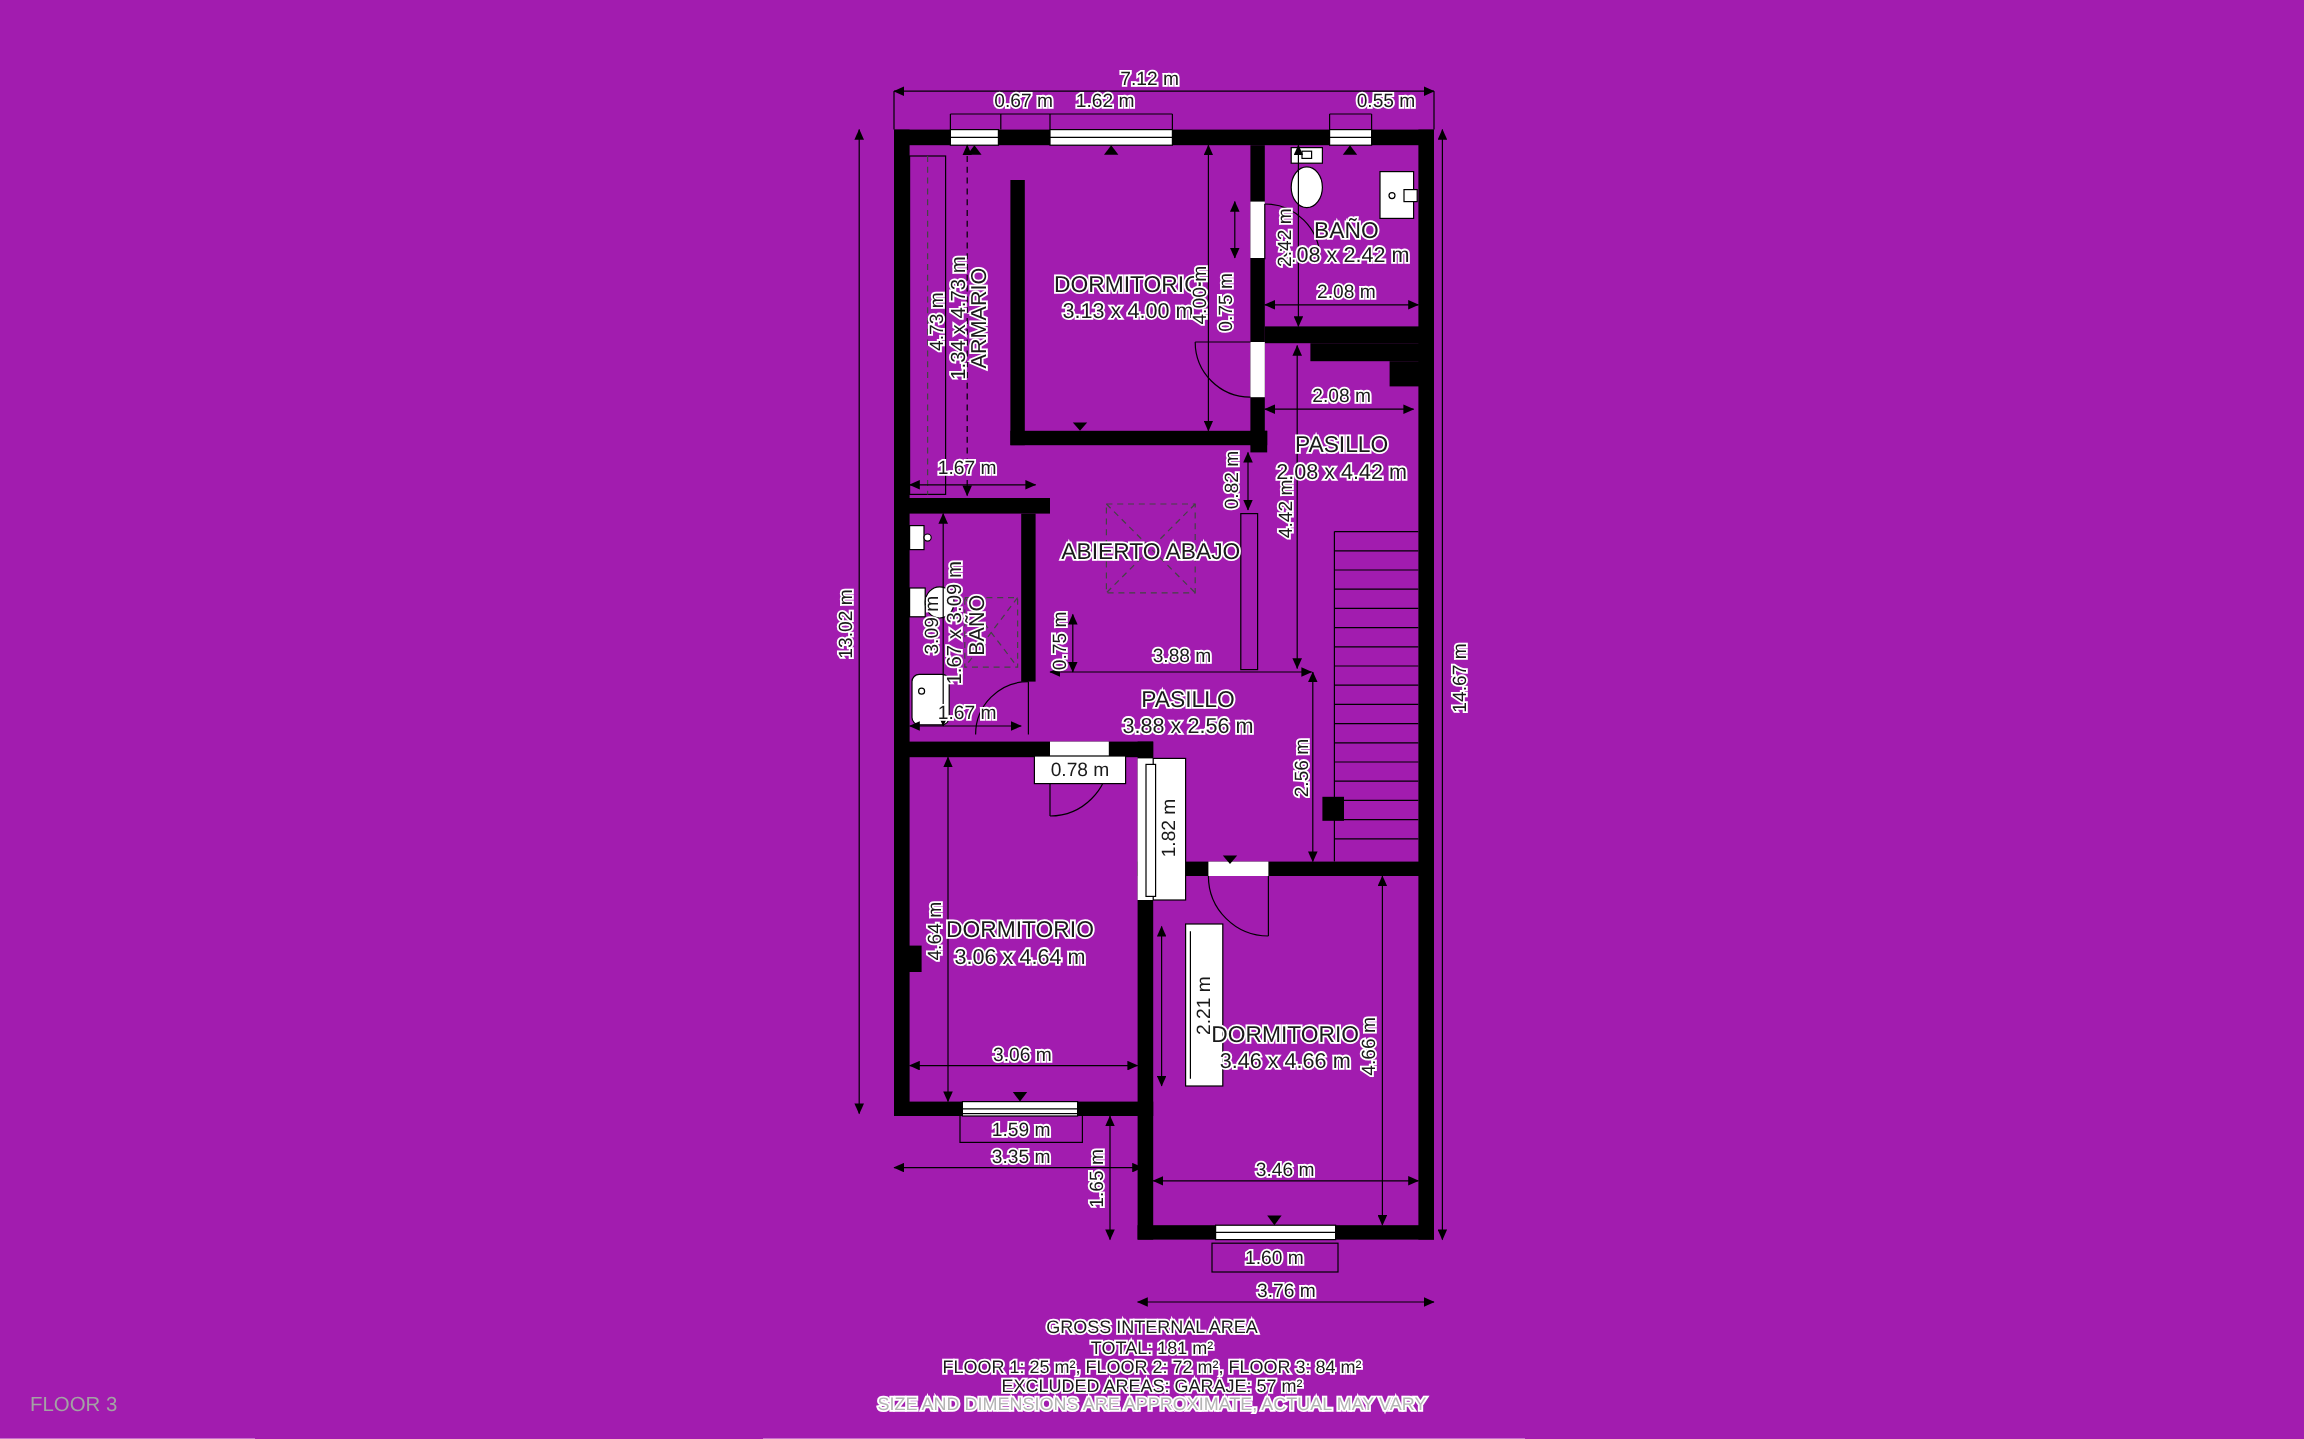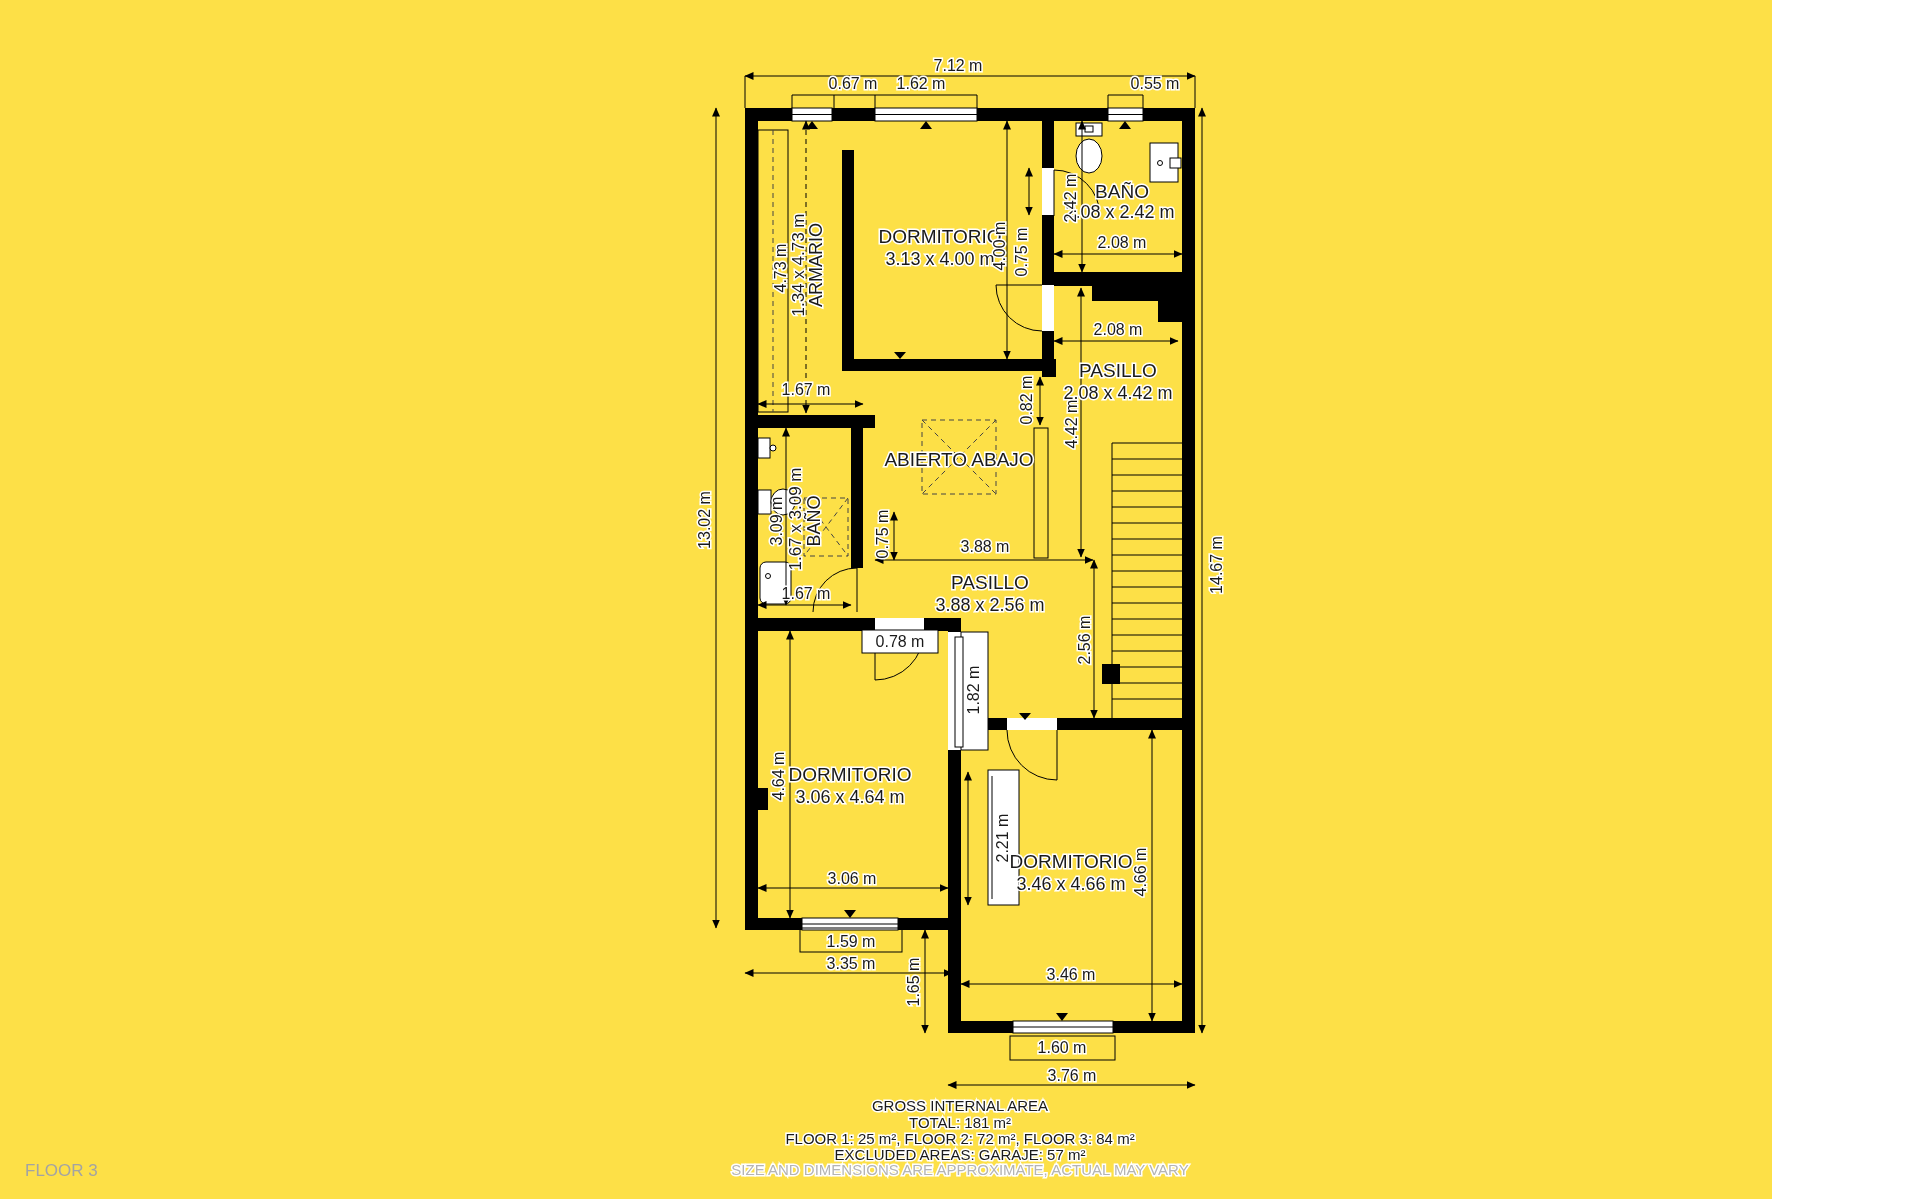--- a/index.html
+++ b/index.html
@@ -1,16 +1,16 @@
 <!DOCTYPE html>
 <html><head>
 <meta charset="utf-8">
 <style>
   html,body{margin:0;padding:0;background:#ffffff;}
-  .stage{position:relative;width:1772px;height:1199px;background:#fde047;overflow:hidden;
+  .stage{position:relative;width:1920px;height:1199px;background:#a21caf;overflow:hidden;
          font-family:"Liberation Sans", sans-serif;}
   svg{position:absolute;left:0;top:0;}
   text{fill:#1a1a1a;paint-order:stroke fill;stroke:#ffffff;stroke-width:3px;
        font-family:"Liberation Sans", sans-serif;}
   .rname{font-size:19px;}
   .rsize{font-size:18px;}
   .rname-sm{font-size:18px;}
   .rsize-sm{font-size:17px;}
   .dimt{font-size:16px;}
   .foot{font-size:15px;}

